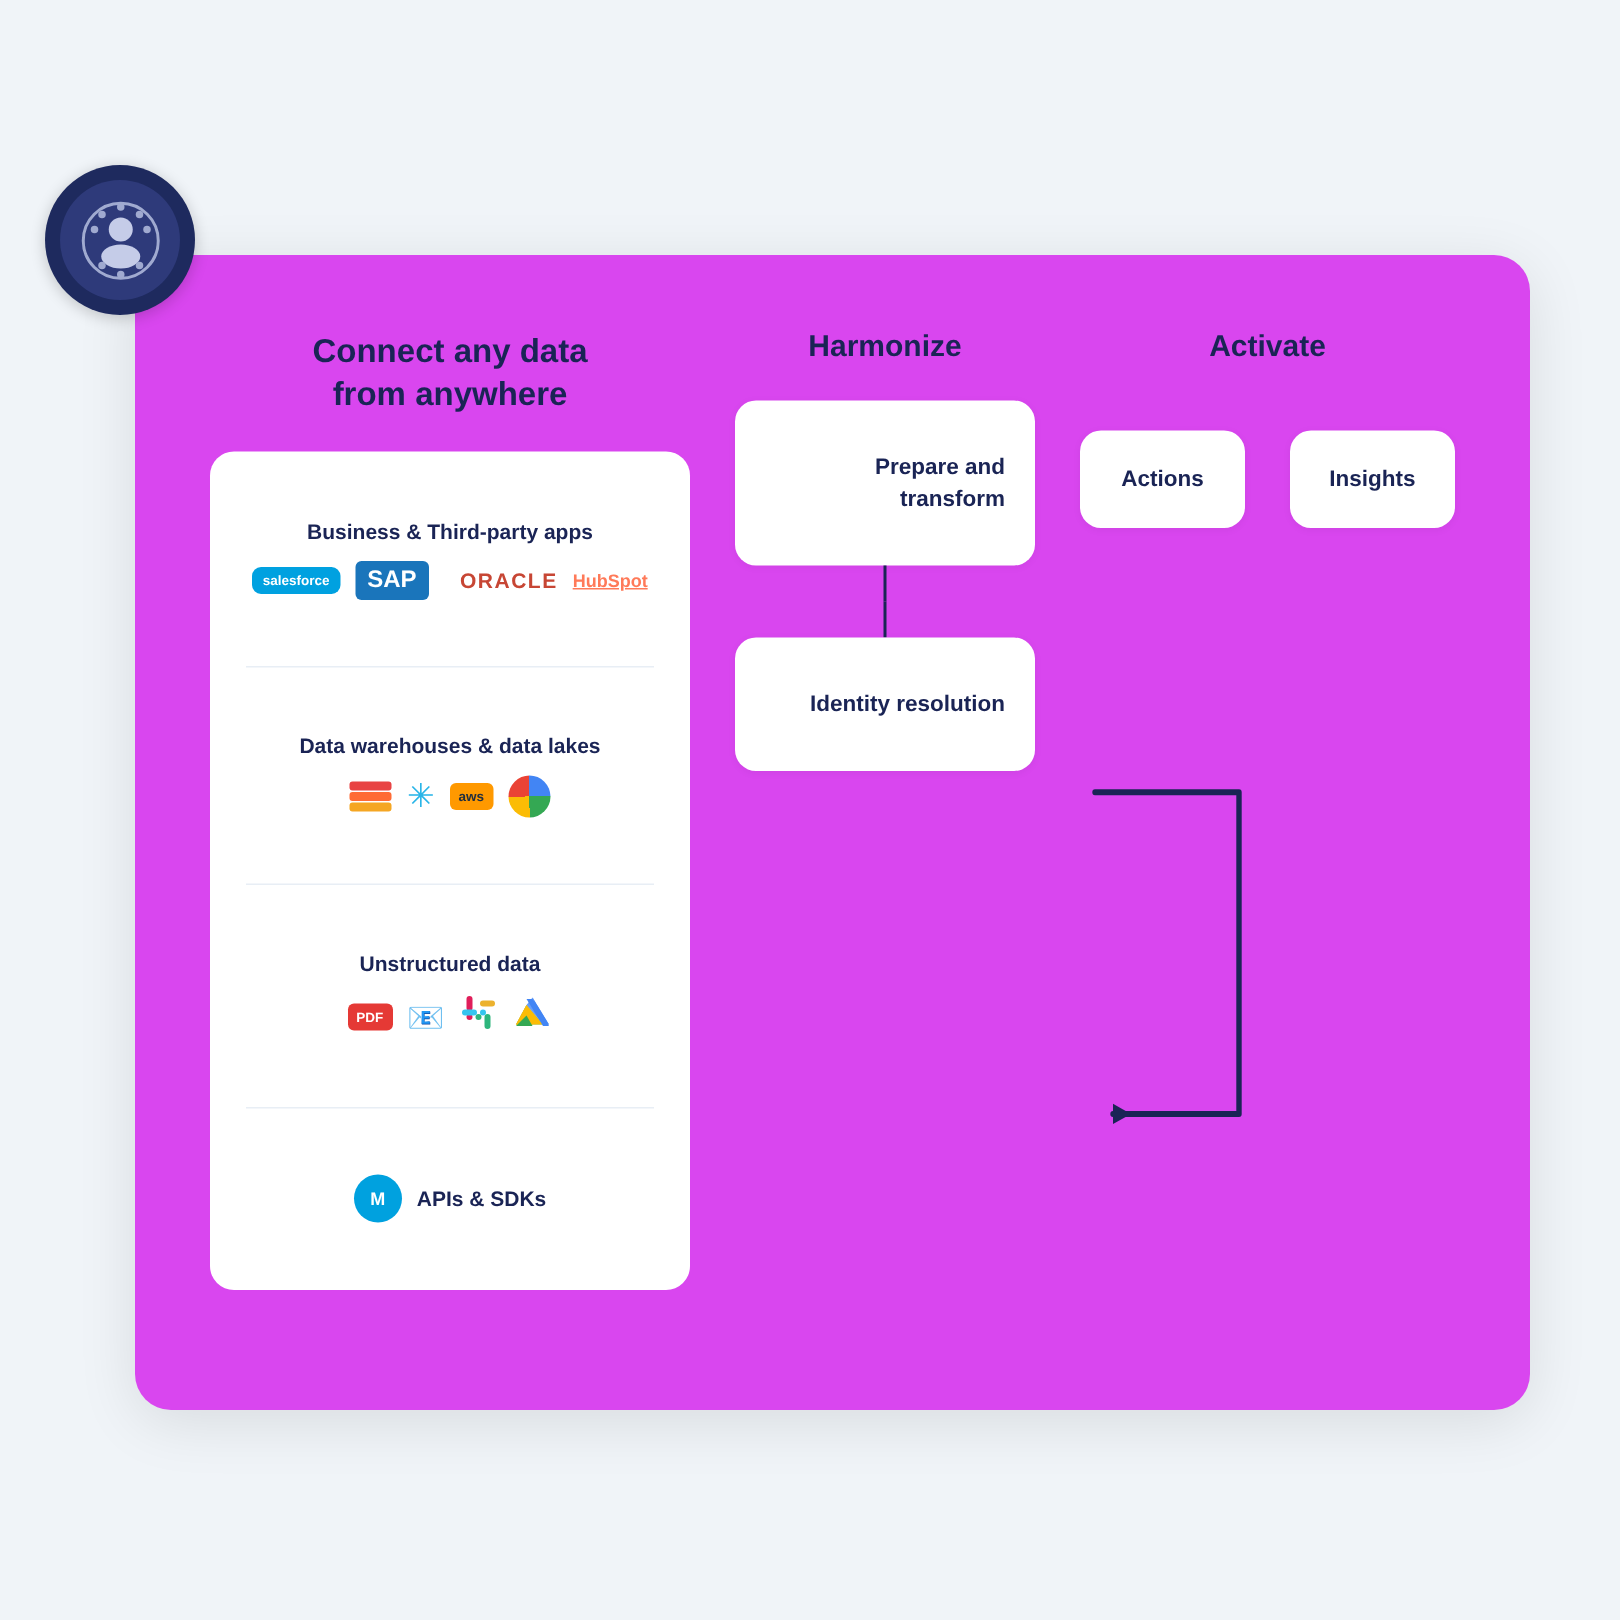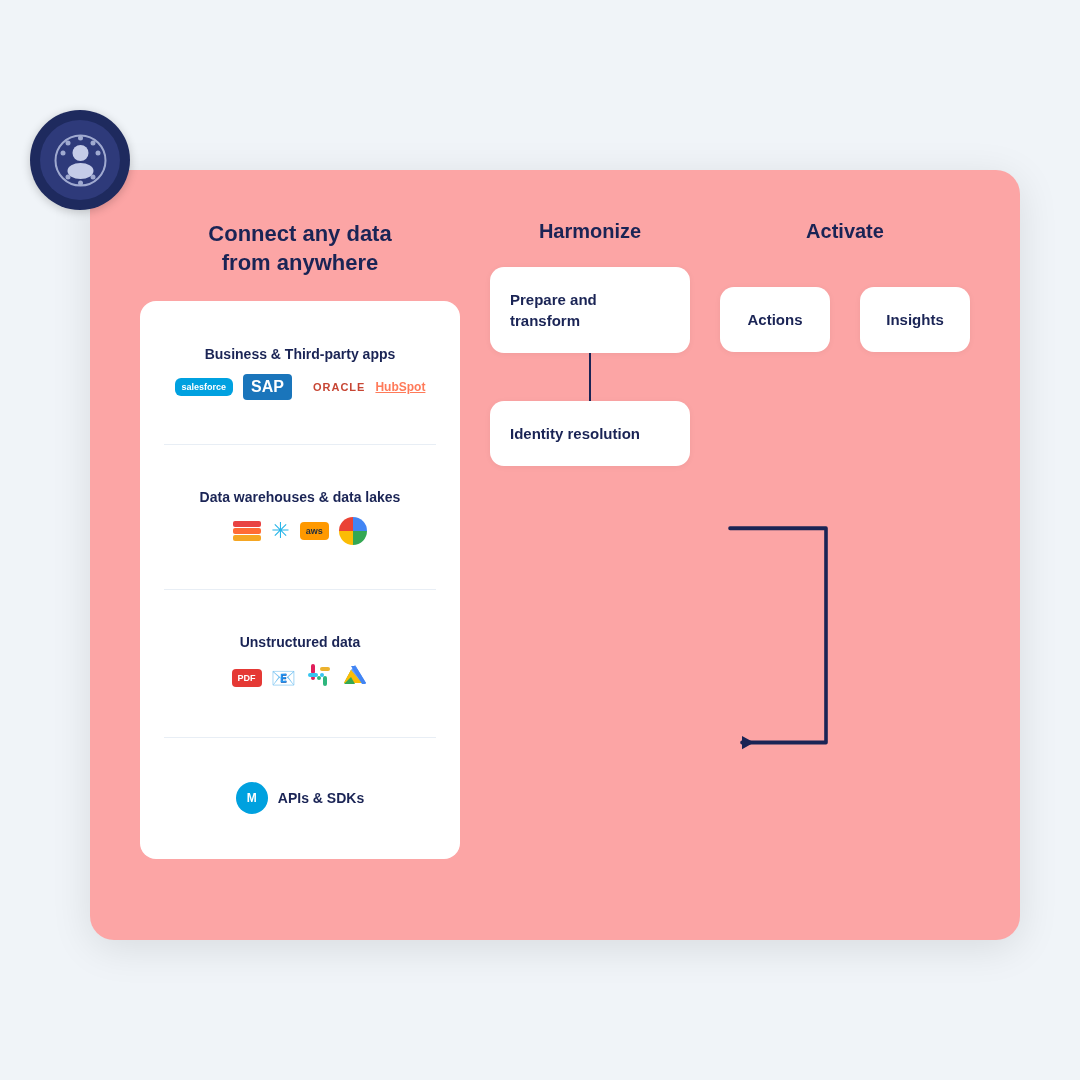--- a/index.html
+++ b/index.html
@@ -47,21 +47,21 @@
       justify-content: center;
     }
 
     
     .main-card {
       position: absolute;
       top: 30px;
       left: 30px;
       right: 0;
       bottom: 0;
-      background: #fca5a5;
+      background: #d946ef;
       border-radius: 24px;
       padding: 50px 50px 50px 50px;
       box-shadow: 0 8px 40px rgba(0,0,0,0.10);
       display: flex;
       flex-direction: row;
       gap: 30px;
     }
 
     
     .left-column {
@@ -130,21 +130,21 @@
       color: white;
       font-size: 16px;
       font-weight: 900;
       padding: 4px 8px;
       border-radius: 4px;
       text-align: center;
     }
 
     .logo-oracle {
       color: #c74634;
-      font-size: 11px;
+      font-size: 14px;
       font-weight: 700;
       letter-spacing: 1px;
       margin-left: 11px;
     }
 
     .logo-hubspot {
       color: #ff7a59;
       font-size: 11px;
       font-weight: 700;
       text-decoration: underline;
@@ -217,23 +217,23 @@
       font-size: 20px;
       font-weight: 700;
       color: #1a2455;
       margin-bottom: 24px;
       text-align: center;
     }
 
     .harmonize-card {
       background: white;
       border-radius: 14px;
-      padding: 22px 20px;
+      padding: 34px 20px;
       width: 100%;
-      text-align: left;
+      text-align: right;
       margin-bottom: 0;
       box-shadow: 0 1px 6px rgba(0,0,0,0.05);
     }
 
     .harmonize-card-text {
       font-size: 15px;
       font-weight: 600;
       color: #1a2455;
       line-height: 1.4;
     }

